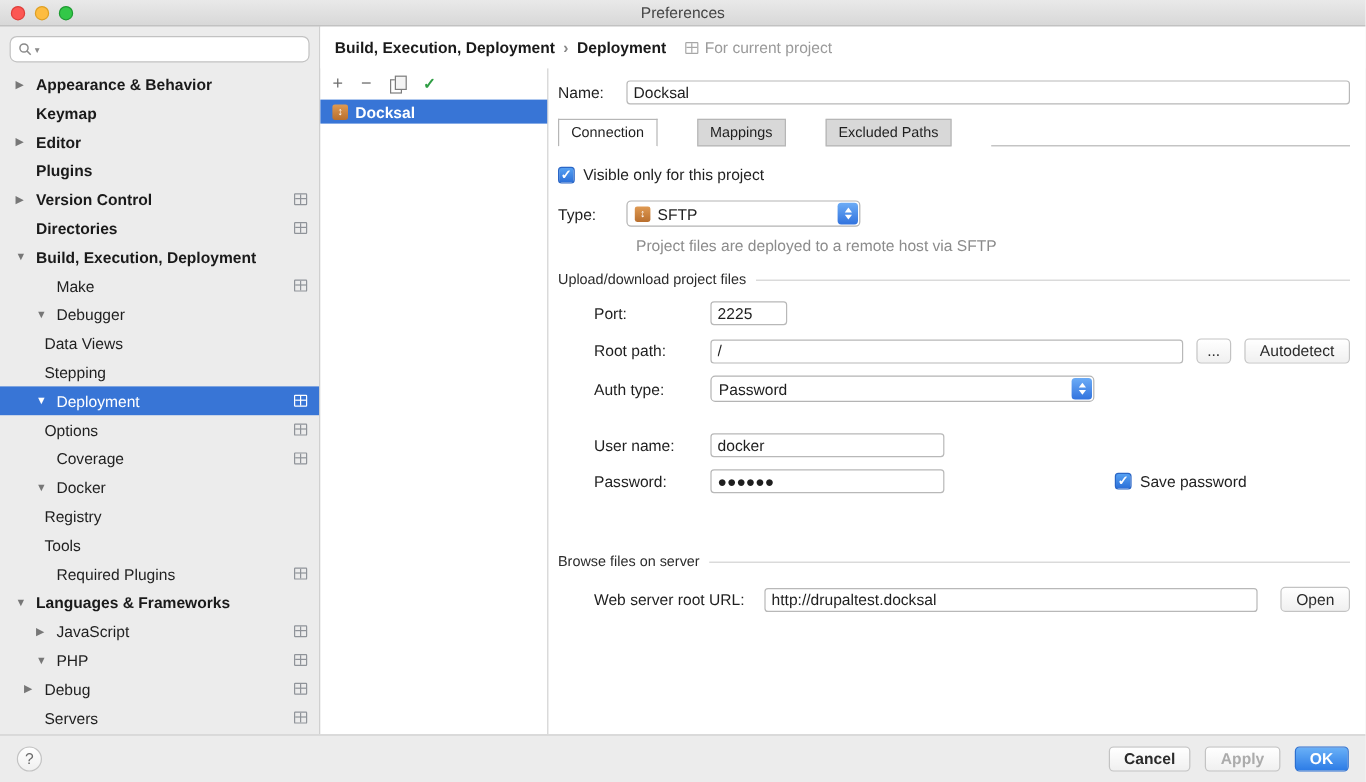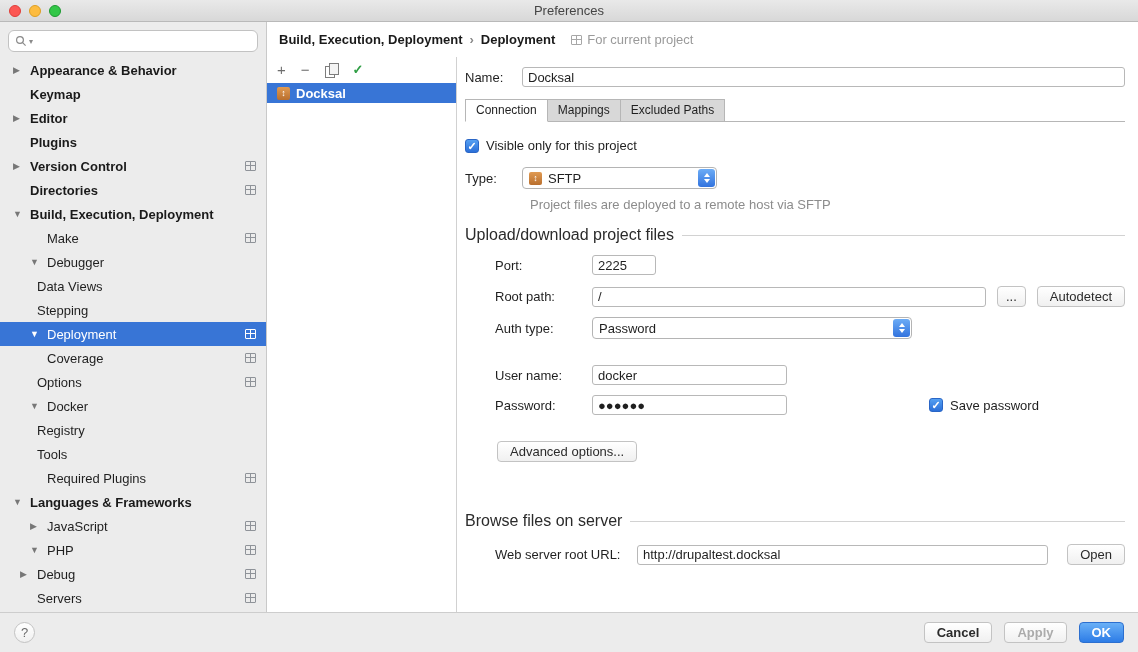--- a/index.html
+++ b/index.html
@@ -95,21 +95,21 @@
   .lab1 { width:57px; flex:0 0 57px; }
   .ind  { margin-left:30px; }
   .lab2 { width:97px; flex:0 0 97px; }
   .lab3 { width:142px; flex:0 0 142px; }
   input.txt {
     height:20px; border:1px solid #b8b8b8; border-radius:3px; background:#fff;
     font-family:"Liberation Sans",sans-serif; font-size:13px; padding:0 5px; outline:none; color:#1f1f1f;
   }
   .grow { flex:1; }
 
-  .tabs { display:flex; align-items:flex-end; margin-top:12px; height:23px; }
+  .tabs { display:flex; align-items:flex-end; margin-top:12px; height:23px;gap:34px; }
   .tab {
     padding:3px 10px 4px 10px; font-size:12px; background:#d8d8d8;
     border:1px solid #b6b6b6; margin-right:-1px; position:relative;
   }
   .tab.active { background:#fff; border-bottom-color:#fff; z-index:2; }
   .tab-line { flex:1; border-bottom:1px solid #b6b6b6; height:100%; }
 
   .chk { display:flex; align-items:center; gap:7px; }
   .chk .box {
     width:14px; height:14px; border-radius:3px; flex:0 0 14px;
@@ -126,21 +126,21 @@
     position:absolute; right:1px; top:1px; bottom:1px; width:17px; border-radius:3px;
     background:linear-gradient(#6cacf6,#3273de);
     display:flex; flex-direction:column; align-items:center; justify-content:center; gap:2px;
   }
   .tri-up { width:0; height:0; border-left:3px solid transparent; border-right:3px solid transparent; border-bottom:4px solid #fff; }
   .tri-dn { width:0; height:0; border-left:3px solid transparent; border-right:3px solid transparent; border-top:4px solid #fff; }
 
   .help-text { color:#8c8c8c; margin-top:8px; margin-left:65px; }
 
   .section { display:flex; align-items:center; margin-top:14px; }
-  .section .stitle { color:#2b2b2b; font-size:16px; white-space:nowrap; }
+  .section .stitle { color:#2b2b2b; font-size:12px; white-space:nowrap; }
   .section .hr { flex:1; height:1px; background:#d2d2d2; margin-left:8px; }
 
   .btn {
     height:21px; padding:0 12px; border:1px solid #c3c3c3; border-radius:4px;
     background:linear-gradient(#ffffff,#f0f0f0); font-family:"Liberation Sans",sans-serif;
     font-size:13px; color:#2b2b2b; cursor:default;
   }
   .btn.small { padding:0 8px; }
   .btn.primary { background:linear-gradient(#69b0f7,#2d7ce6); border-color:#2c6fcf; color:#fff; }
   .btn.disabled { color:#ababab; }
@@ -236,28 +236,28 @@
         </div>
         <div class="row lvl3">
           <span class="arw"></span>
           <span class="lbl">Stepping</span>
         </div>
         <div class="row lvl2 selected">
           <span class="arw">▼</span>
           <span class="lbl">Deployment</span>
           <span class="shared"></span>
         </div>
+        <div class="row lvl3">
+          <span class="arw"></span>
+          <span class="lbl">Options</span>
+          <span class="shared"></span>
+        </div>
         <div class="row lvl2">
           <span class="arw"></span>
           <span class="lbl">Coverage</span>
-          <span class="shared"></span>
-        </div>
-        <div class="row lvl3">
-          <span class="arw"></span>
-          <span class="lbl">Options</span>
           <span class="shared"></span>
         </div>
         <div class="row lvl2">
           <span class="arw">▼</span>
           <span class="lbl">Docker</span>
         </div>
         <div class="row lvl3">
           <span class="arw"></span>
           <span class="lbl">Registry</span>
         </div>
@@ -394,23 +394,20 @@
 
           <div class="frow mt10 ind">
             <span class="lab2">Password:</span>
             <input class="txt" style="width: 195px;" value="●●●●●●">
             <label class="chk" style="margin-left:142px">
               <span class="box">✓</span>
               <span>Save password</span>
             </label>
           </div>
 
-          <div class="frow mt26" style="margin-left:32px">
-            <button class="btn">Advanced options...</button>
-          </div>
 
           <div class="section mt40">
             <span class="stitle">Browse files on server</span>
             <span class="hr"></span>
           </div>
 
           <div class="frow mt14 ind">
             <span class="lab3">Web server root URL:</span>
             <input class="txt" style="width: 419px;" value="http://drupaltest.docksal">
             <button class="btn" style="margin-left:19px">Open</button>

